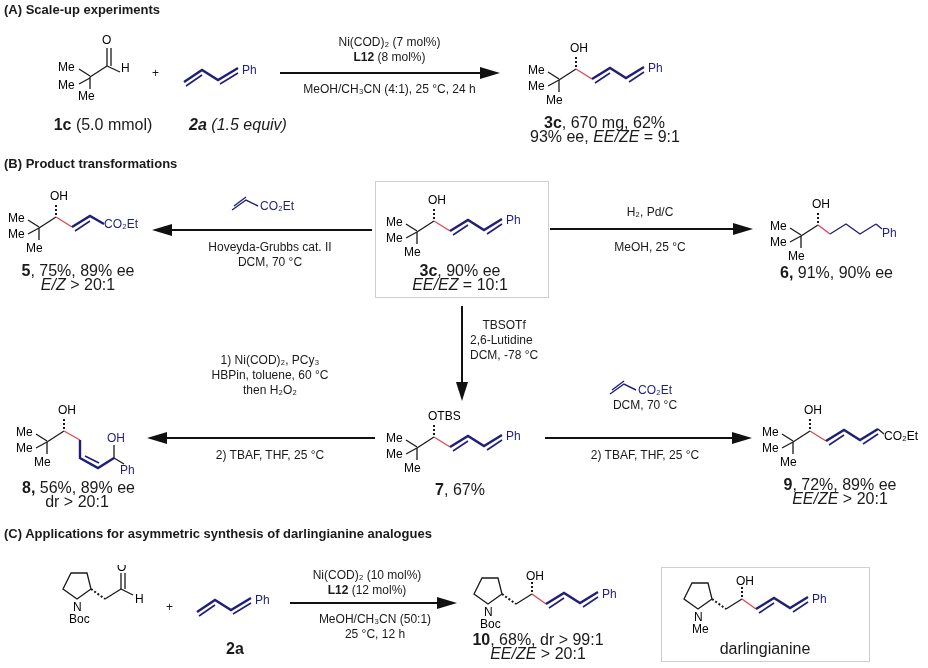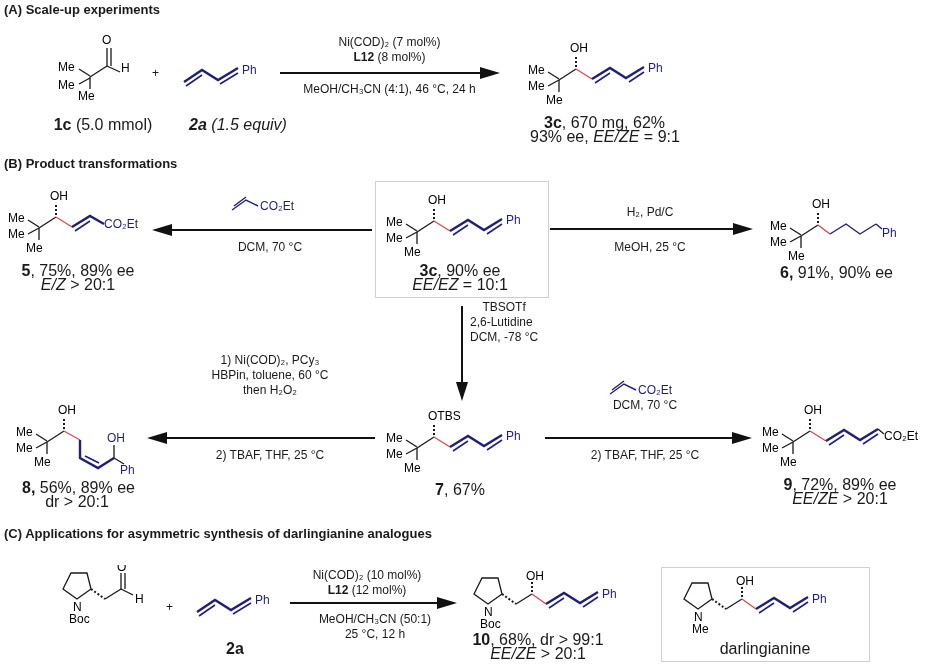--- a/index.html
+++ b/index.html
@@ -53,21 +53,21 @@
 </div>
 
 <div class="abs cond" style="left:282px;top:35px;width:215px;">
   <div>Ni(COD)₂ (7 mol%)</div>
   <div><span class="b">L12</span><span> (8 mol%)</span></div>
 </div>
 <svg class="abs" style="left:280px;top:66px;" width="222" height="14">
   <line class="arrow-line" x1="0" y1="7" x2="205" y2="7"></line>
   <polygon points="200,1 220,7 200,13" fill="#111"></polygon>
 </svg>
-<div class="abs cond" style="left:282px;top:82px;width:215px;">MeOH/CH₃CN (4:1), 46 °C, 24 h</div>
+<div class="abs cond" style="left:282px;top:82px;width:215px;">MeOH/CH₃CN (4:1), 25 °C, 24 h</div>
 
 <svg class="abs" style="left:522px;top:32px;" width="170" height="75">
   <text x="48" y="20">OH</text>
   <text x="6" y="42">Me</text>
   <text x="6" y="58">Me</text>
   <text x="24" y="72">Me</text>
   <line class="bk" x1="26" y1="40" x2="37" y2="47"></line>
   <line class="bk" x1="26" y1="54" x2="37" y2="48"></line>
   <line class="bk" x1="37" y1="48" x2="37" y2="60"></line>
   <line class="bk" x1="37" y1="48" x2="54" y2="37"></line>
@@ -108,20 +108,21 @@
 <svg class="abs" style="left:222px;top:190px;" width="90" height="24">
   <polyline class="bl" points="10,20 24,10 36,16" style="stroke-width:1.4"></polyline>
   <line class="bl" x1="12" y1="16" x2="24" y2="7" style="stroke-width:1.4"></line>
   <text x="38" y="20" fill="#1f1f7a">CO₂Et</text>
 </svg>
 <svg class="abs" style="left:150px;top:223px;" width="222" height="14">
   <line class="arrow-line" x1="16" y1="7" x2="222" y2="7"></line>
   <polygon points="22,1 2,7 22,13" fill="#111"></polygon>
 </svg>
 <div class="abs cond" style="left:175px;top:240px;width:190px;">
+  <div>Hoveyda-Grubbs cat. II</div>
   <div>DCM, 70 °C</div>
 </div>
 
 <div class="box" style="left:375px;top:181px;width:172px;height:115px;"></div>
 <svg class="abs" style="left:380px;top:184px;" width="165" height="75">
   <text x="48" y="20">OH</text>
   <text x="6" y="42">Me</text>
   <text x="6" y="58">Me</text>
   <text x="24" y="72">Me</text>
   <line class="bk" x1="26" y1="40" x2="37" y2="47"></line>
@@ -163,21 +164,21 @@
   <line class="bl" x1="108" y1="30" x2="114" y2="35" style="stroke-width:1.4"></line>
 </svg>
 <div class="abs lbl" style="left:780px;top:264px;width:110px;">
   <span class="b">6,</span><span> 91%, 90% ee</span>
 </div>
 
 <svg class="abs" style="left:455px;top:306px;" width="14" height="96">
   <line class="arrow-line" x1="7" y1="0" x2="7" y2="80"></line>
   <polygon points="1,76 7,95 13,76" fill="#111"></polygon>
 </svg>
-<div class="abs cond" style="left:470px;top:300px;text-align:left;">
+<div class="abs cond" style="left:470px;top:318px;text-align:left;">
   <div style="text-align:center;">TBSOTf</div>
   <div>2,6-Lutidine</div>
   <div>DCM, -78 °C</div>
 </div>
 
 <svg class="abs" style="left:380px;top:406px;" width="170" height="70">
   <text x="48" y="14">OTBS</text>
   <text x="6" y="36">Me</text>
   <text x="6" y="52">Me</text>
   <text x="24" y="66">Me</text>

